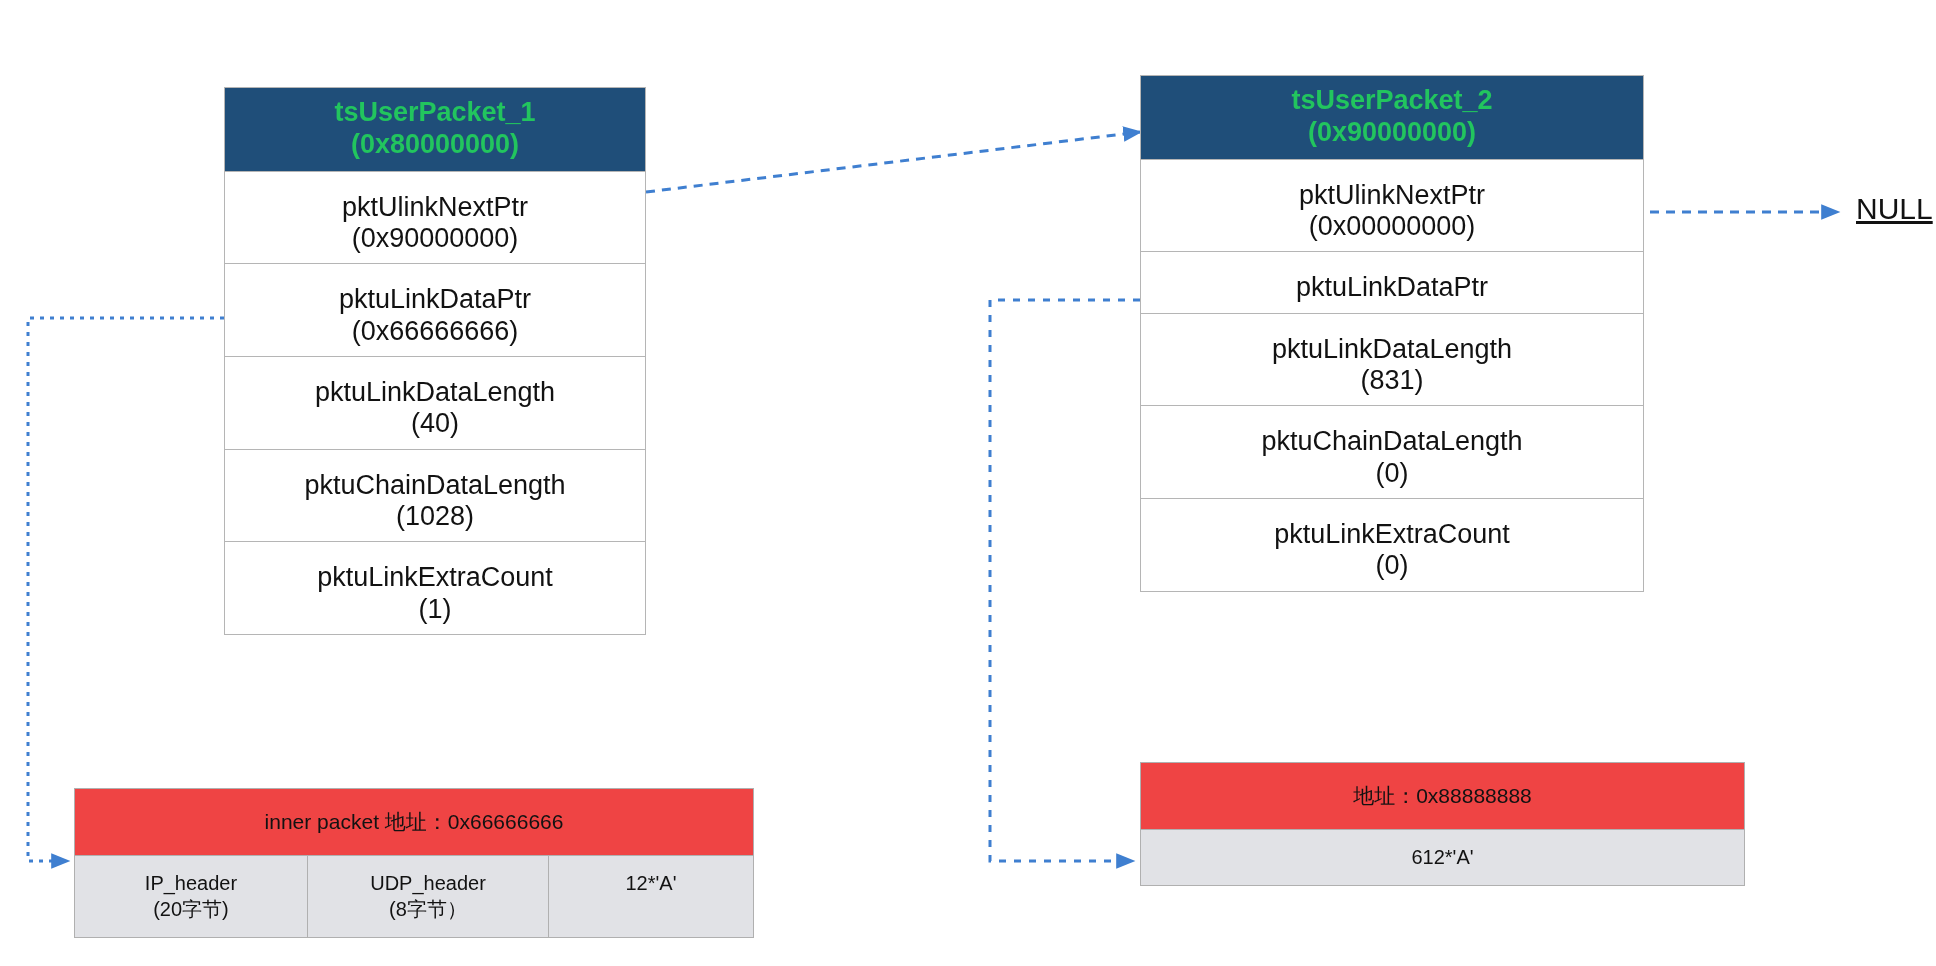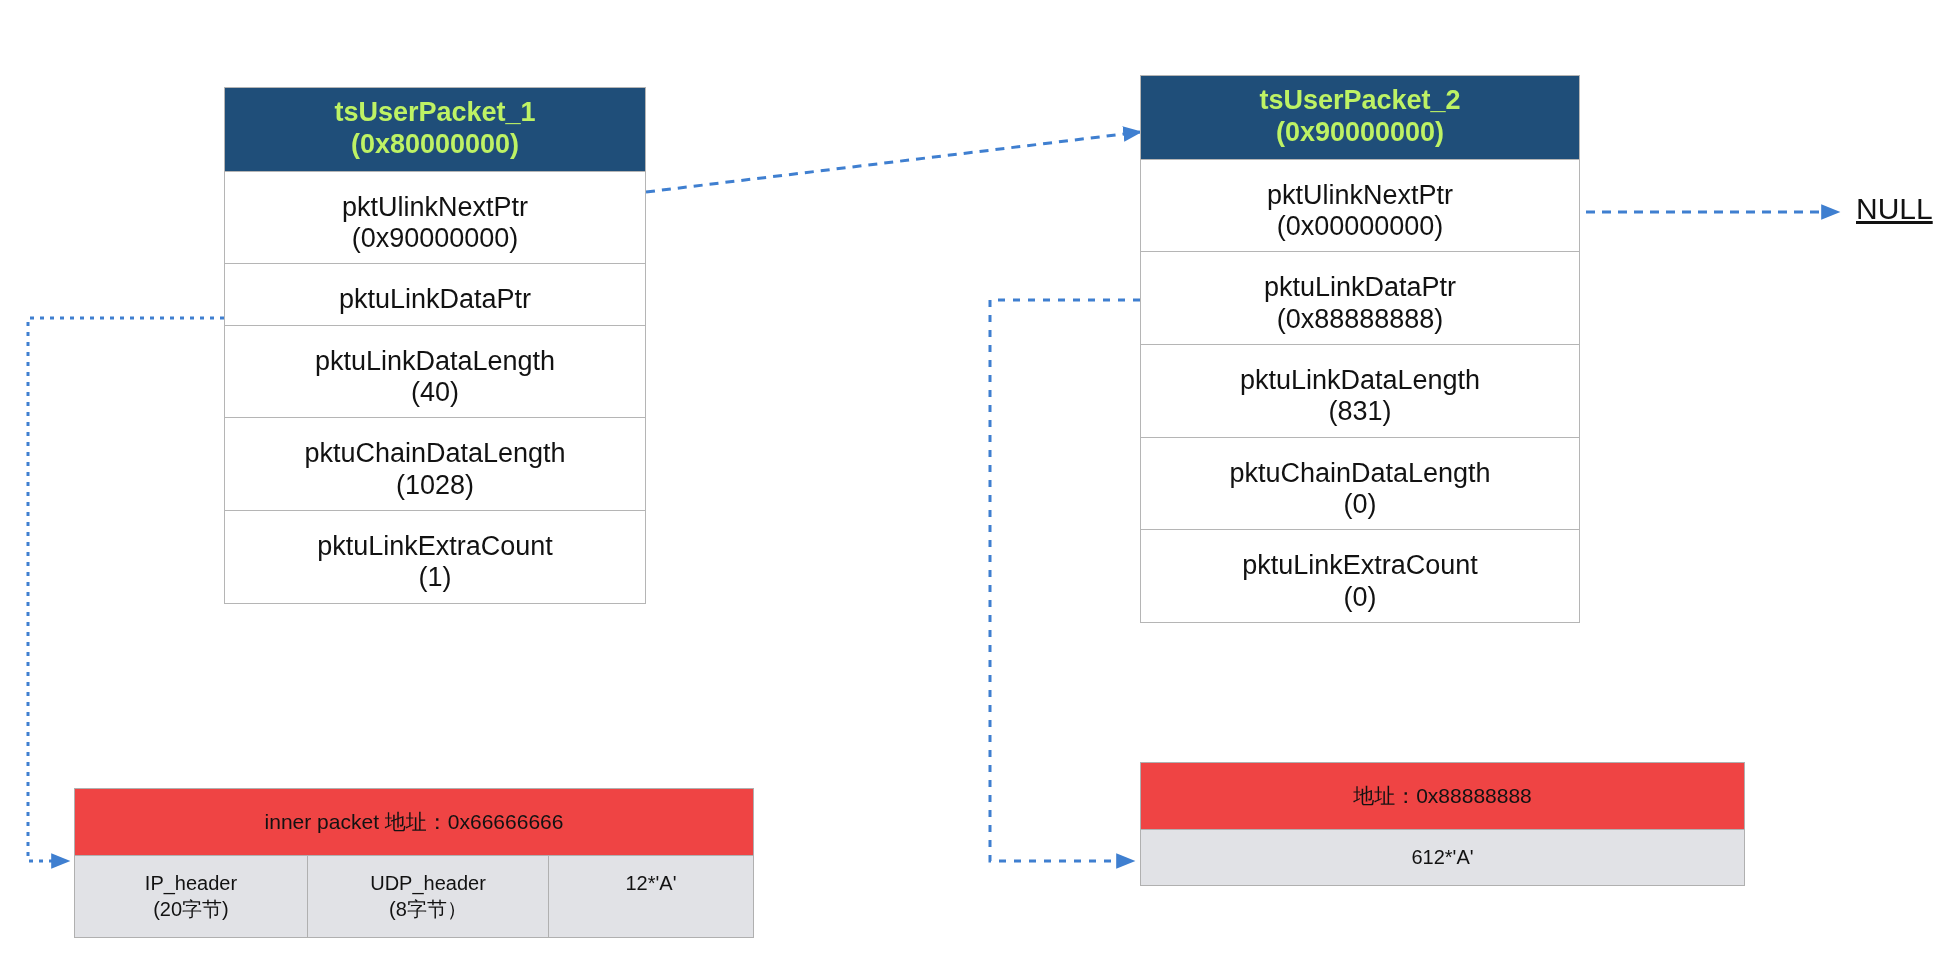--- a/index.html
+++ b/index.html
@@ -31,21 +31,21 @@
 
   
   .struct {
     position: absolute;
     box-sizing: border-box;
     border: 1px solid #b5b5b5;
     background: #ffffff;
   }
   .struct-header {
     background: #1f4e79;
-    color: #bef264;
+    color: #22c55e;
     font-weight: bold;
     text-align: center;
     line-height: 1.18;
     padding: 9px 4px 10px 4px;
     font-size: 27px;
     letter-spacing: 0px;
   }
   .struct-header .addr {
     display: block;
   }
@@ -133,47 +133,47 @@
     <div class="struct-header">
       <span>tsUserPacket_1</span>
       <span class="addr">(0x80000000)</span>
     </div>
     <div class="struct-row">
       <span>pktUlinkNextPtr</span>
       <span class="val">(0x90000000)</span>
     </div>
     <div class="struct-row">
       <span>pktuLinkDataPtr</span>
+      <span class="val">(0x66666666)</span>
     </div>
     <div class="struct-row">
       <span>pktuLinkDataLength</span>
       <span class="val">(40)</span>
     </div>
     <div class="struct-row">
       <span>pktuChainDataLength</span>
       <span class="val">(1028)</span>
     </div>
     <div class="struct-row">
       <span>pktuLinkExtraCount</span>
       <span class="val">(1)</span>
     </div>
   </div>
 
-  <div class="struct" style="left:1140px; top:75px; width:440px;">
+  <div class="struct" style="left:1140px; top:75px; width:504px;">
     <div class="struct-header">
       <span>tsUserPacket_2</span>
       <span class="addr">(0x90000000)</span>
     </div>
     <div class="struct-row">
       <span>pktUlinkNextPtr</span>
       <span class="val">(0x00000000)</span>
     </div>
     <div class="struct-row">
       <span>pktuLinkDataPtr</span>
-      <span class="val">(0x88888888)</span>
     </div>
     <div class="struct-row">
       <span>pktuLinkDataLength</span>
       <span class="val">(831)</span>
     </div>
     <div class="struct-row">
       <span>pktuChainDataLength</span>
       <span class="val">(0)</span>
     </div>
     <div class="struct-row">

